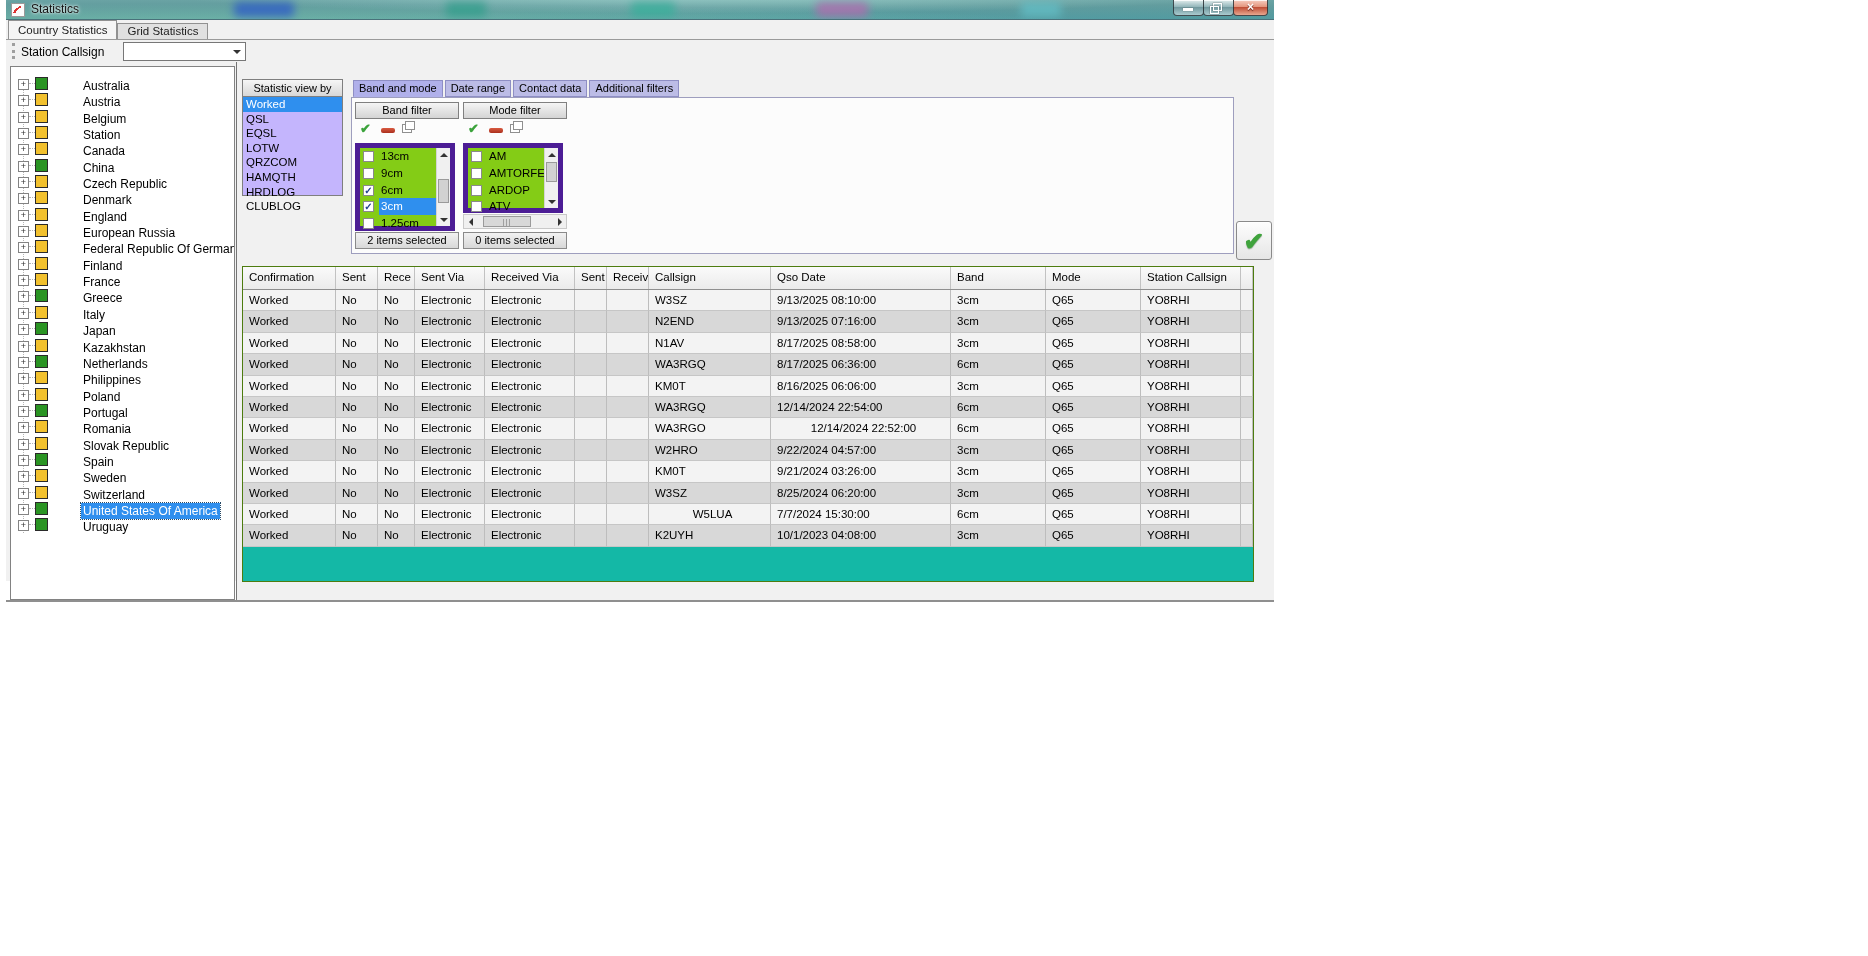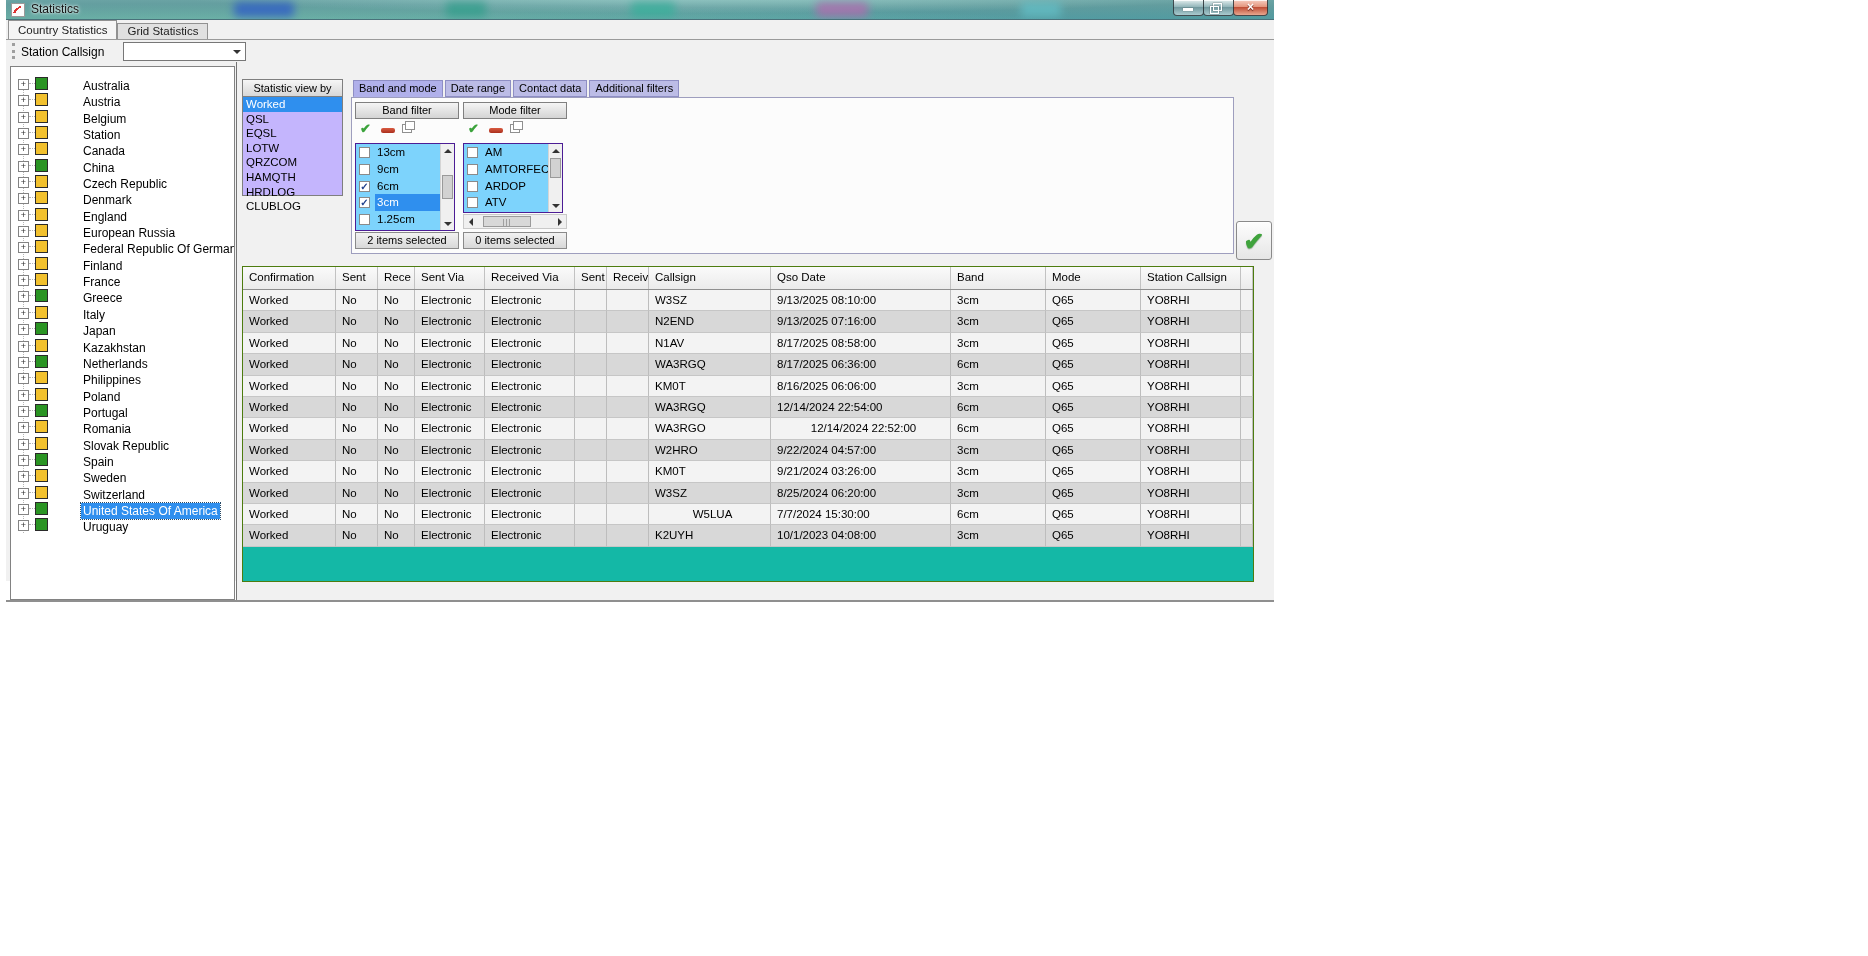--- a/index.html
+++ b/index.html
@@ -104,21 +104,21 @@
   .fgroup-header{position:absolute;top:4px;width:104px;height:17px;box-sizing:border-box;
     background:linear-gradient(#f5f5f5,#d4d4d4);border:1px solid #808080;text-align:center;
     font-size:11px;line-height:15px;}
   .icon-check{position:absolute;top:24px;font-size:13px;font-weight:bold;color:#3ca33c;
     line-height:14px;text-shadow:0 1px 0 rgba(255,255,255,.7);}
   .icon-minus{position:absolute;top:30px;width:14px;height:5px;border-radius:2px;
     background:linear-gradient(#d95b41,#aa2f1d);}
   .icon-copy{position:absolute;top:26px;width:8px;height:7px;border:1px solid #8f8f8f;background:#fff;}
   .icon-copy::after{content:"";position:absolute;left:2px;top:-4px;width:8px;height:7px;
     border:1px solid #8f8f8f;background:#fff;}
-  .listbox{position:absolute;width:100px;background:#7dd3fc;border:1px solid #4c1d95;box-sizing:border-box;}
+  .listbox{position:absolute;width:100px;background:#84cc16;border:5px solid #4c1d95;box-sizing:border-box;}
   .lrow{position:relative;height:16.8px;}
   .cbox{position:absolute;left:3px;top:3px;width:11px;height:11px;background:#fff;
     border:1px solid #8a8a8a;box-sizing:border-box;font-size:10px;line-height:9px;
     text-align:center;color:#20408c;font-weight:bold;}
   .llabel{display:block;margin-left:19px;margin-right:14px;font-size:11.5px;line-height:16.8px;
     padding-left:2px;white-space:nowrap;overflow:hidden;}
   .lrow.sel .llabel{background:var(--selblue);color:#fff;}
   .vscroll{position:absolute;right:0;top:0;bottom:0;width:13px;background:#f0f0f0;
     border-left:1px solid #d5d5d5;}
   .sbtn{position:absolute;left:0;width:13px;height:13px;display:flex;align-items:center;

